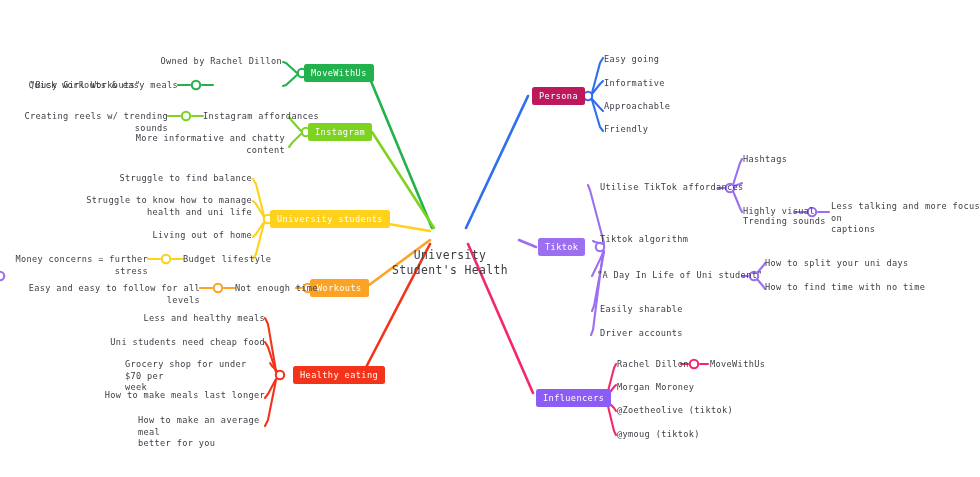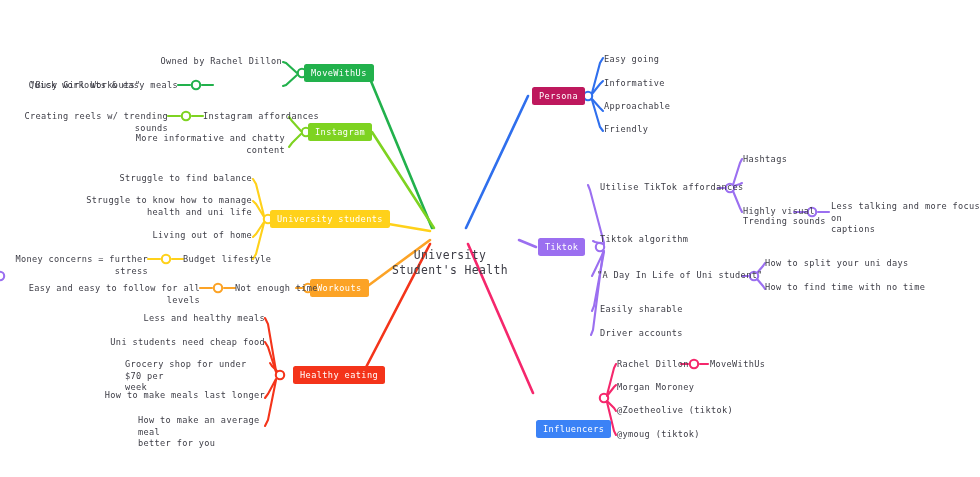--- a/index.html
+++ b/index.html
@@ -122,21 +122,21 @@
   <div class="node" style="left:270px;top:210px;background:#ffd11a;">University students</div>
 
   <div class="node" style="left:310px;top:279px;background:#fca326;">Workouts</div>
 
   <div class="node" style="left:284px;top:366px;background:#f4341a;margin-left:9px;">Healthy eating</div>
 
   <div class="node" style="left:532px;top:87px;background:#be185d;">Persona</div>
 
   <div class="node" style="left:538px;top:238px;background:#9b6ff0;">Tiktok</div>
 
-  <div class="node" style="left:536px;top:389px;background:#3b82f6;margin-top:31px;">Influencers</div>
+  <div class="node" style="left:536px;top:389px;background:#8b5cf6;">Influencers</div>
 
   <div class="lbl r" style="left:30px;top:56px;width:252px;">Owned by Rachel Dillon</div>
   <div class="lbl r" style="left:30px;top:80px;width:182px;text-align:left;">"Busy Girl Workouts"</div>
   <div class="lbl r" style="left:0px;top:80px;width:178px;">Quick workouts &amp; easy meals</div>
 
   <div class="lbl l" style="left:203px;top:111px;width:160px;">Instagram affordances</div>
   <div class="lbl r" style="left:0px;top:111px;width:168px;">Creating reels w/ trending sounds</div>
   <div class="lbl r" style="left:40px;top:133px;width:245px;">More informative and chatty
 content</div>
 

